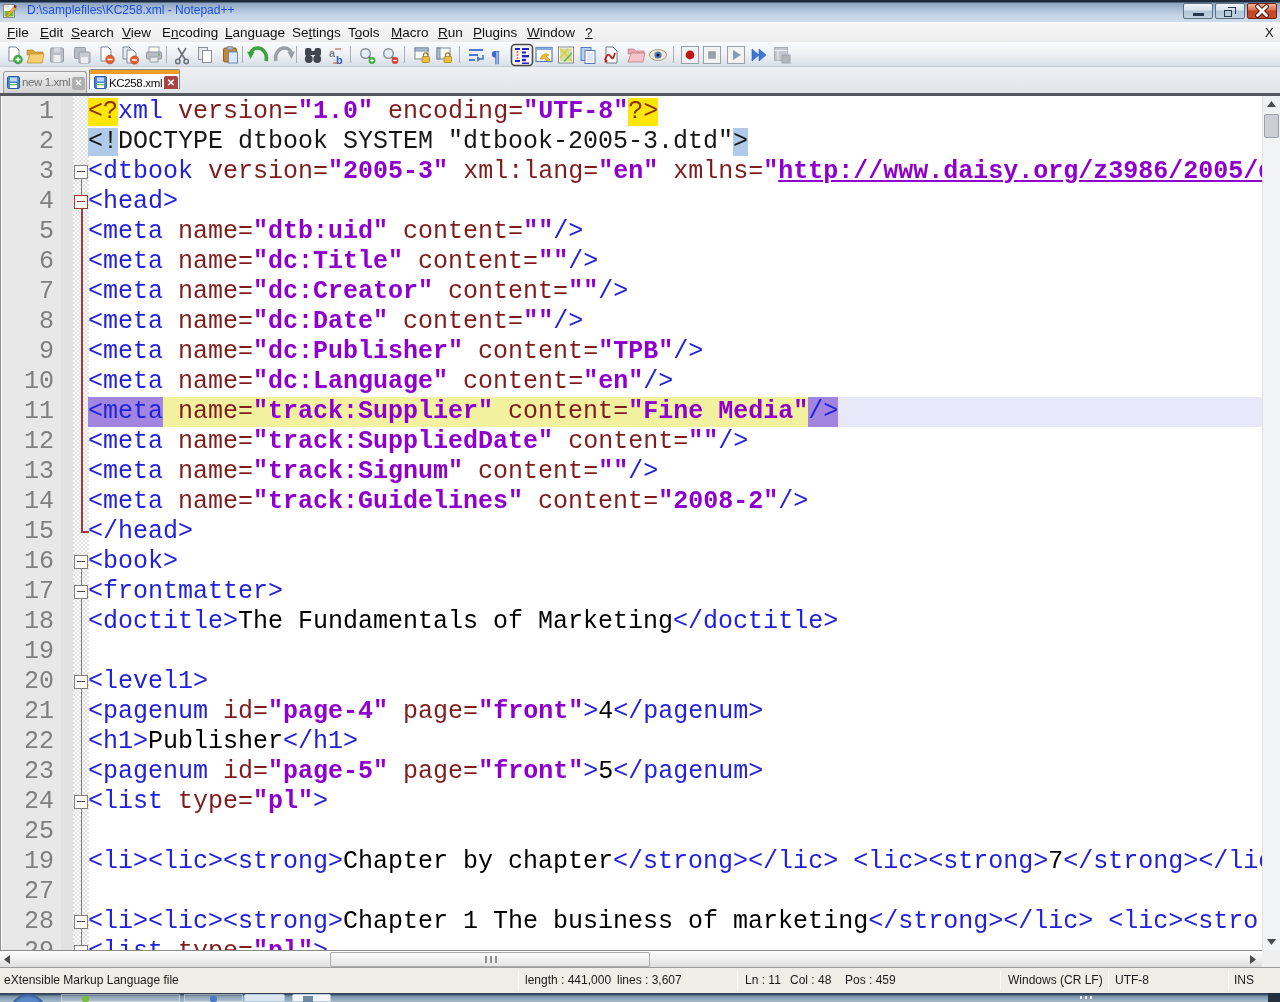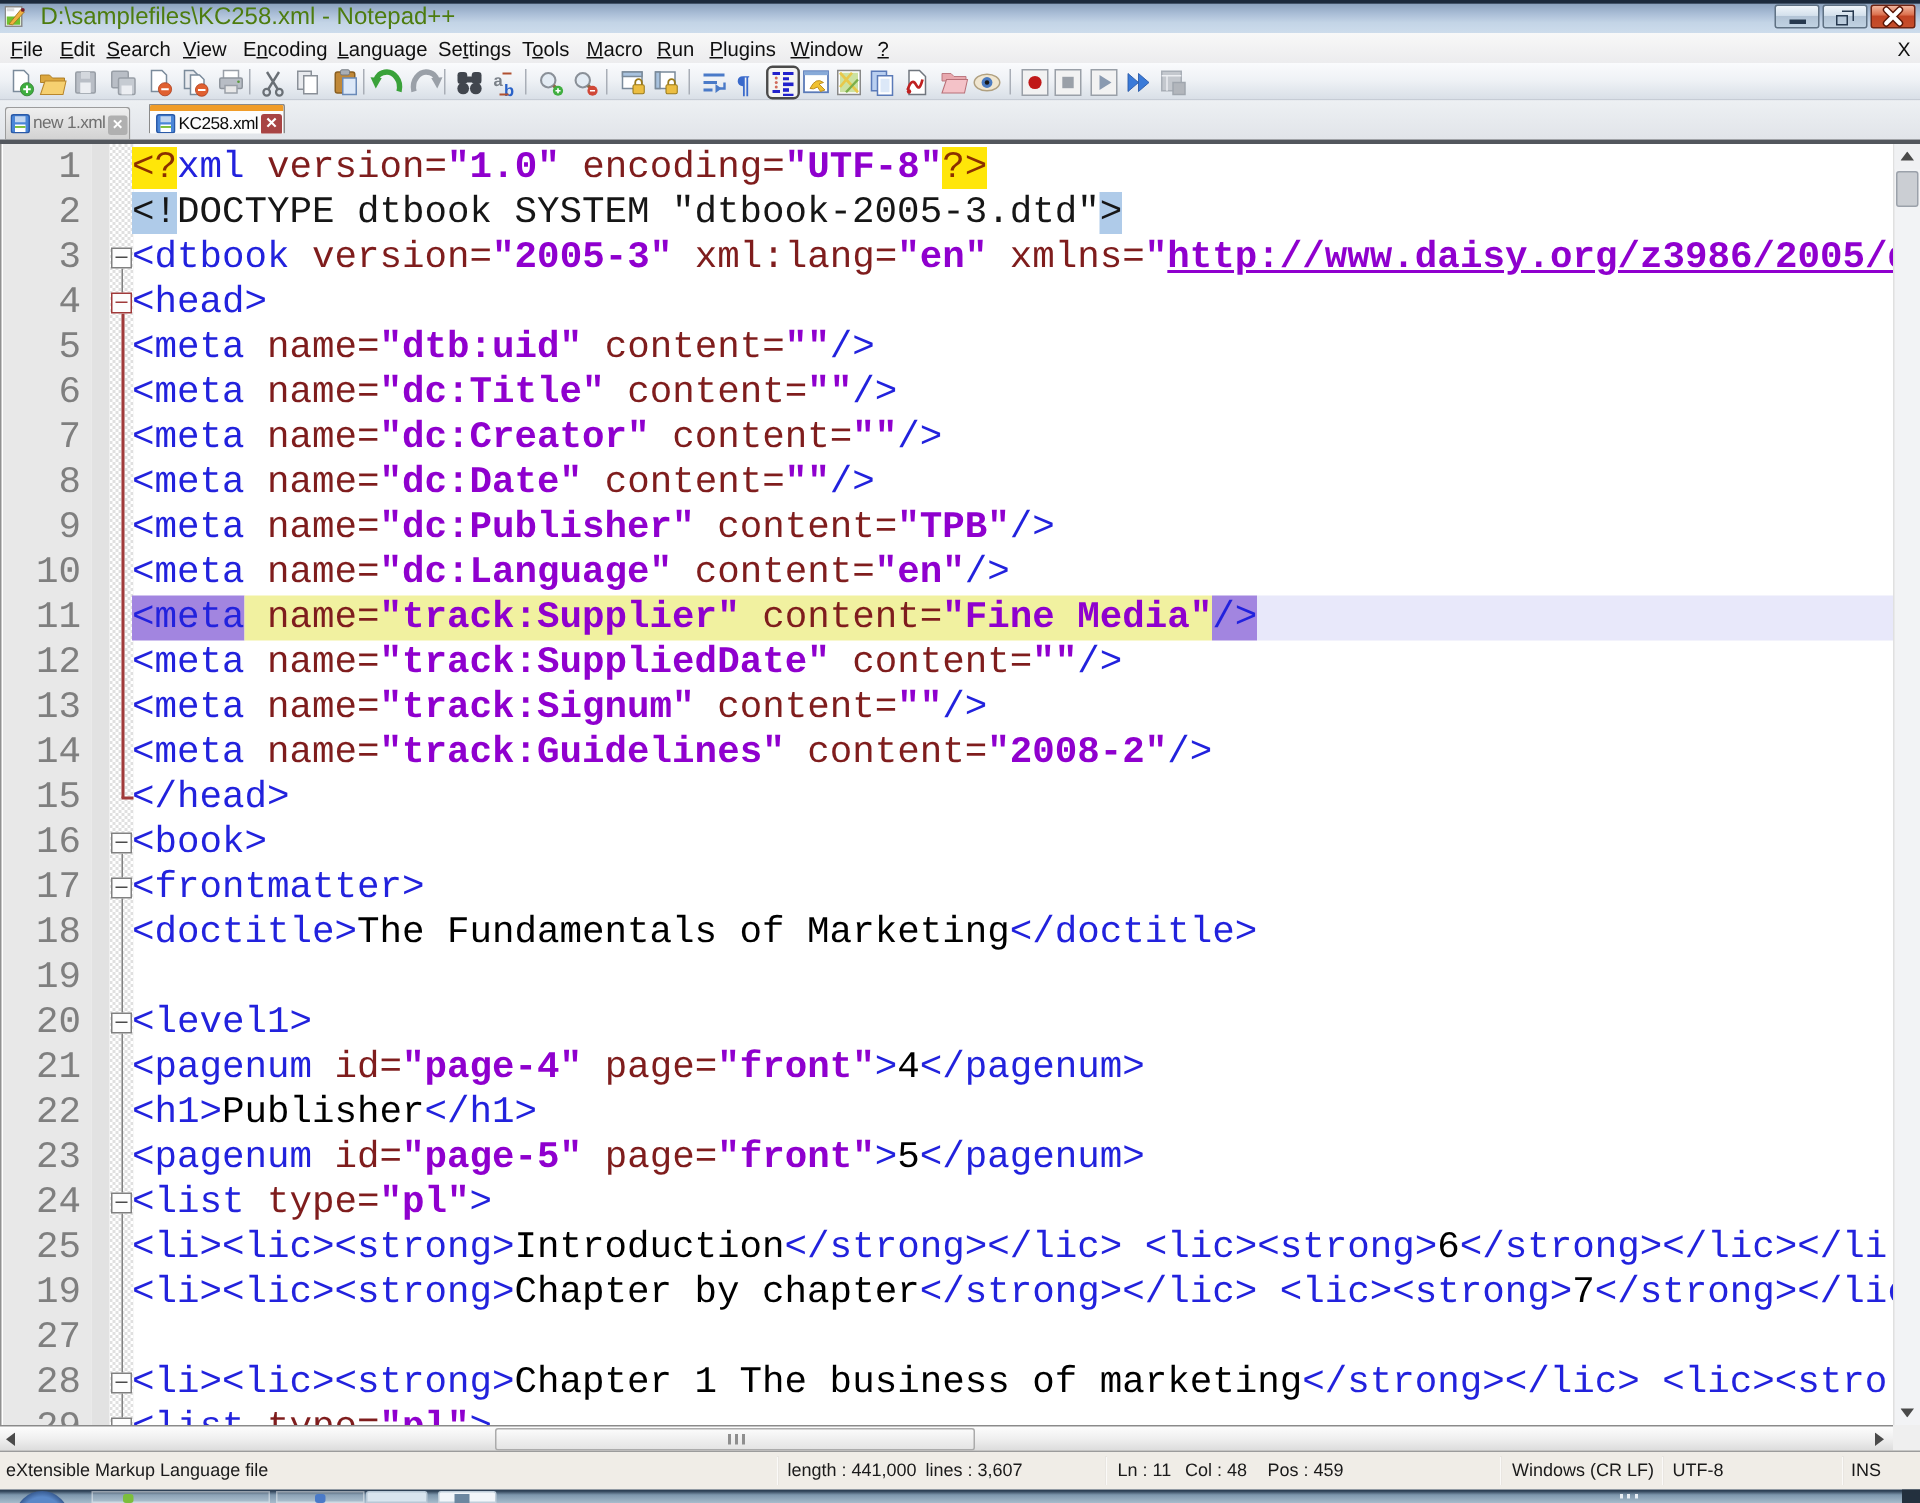--- a/index.html
+++ b/index.html
@@ -1,32 +1,32 @@
 <!DOCTYPE html>
 <html><head><meta charset="utf-8"><style>
 html,body{margin:0;padding:0}
 #app{position:relative;width:1280px;height:1002px;overflow:hidden;background:#fff;font-family:"Liberation Sans",sans-serif}
 #app *{box-sizing:border-box}
 .abs{position:absolute}
 
 #title{left:0;top:0;width:1280px;height:22px;background:linear-gradient(180deg,#1c2a3c 0,#1c2a3c 2px,#8ea4bf 3px,#a9bdd6 9px,#c3d4e6 15px,#cddcec 22px)}
-#titletext{left:27px;top:3px;font-size:16px;color:#4d7c0f}
+#titletext{left:27px;top:3px;font-size:12px;color:#1d4ed8}
 .wbtn{top:3px;height:16px;border-radius:2px;border:1px solid #5f7183}
 #btnmin,#btnres{background:linear-gradient(180deg,#f0f6fb 0,#d4e0ec 45%,#b3c4d6 50%,#c0d2e2 100%)}
 #btnmin{left:1183px;width:30px}#btnres{left:1215px;width:30px}
 #btnclose{left:1247px;width:30px;background:linear-gradient(180deg,#f0b49c 0,#dd7452 40%,#c24424 50%,#c64f2c 100%);border-color:#6e2413}
 
 #menubar{left:0;top:22px;width:1280px;height:20px;background:linear-gradient(180deg,#f8f8f8,#ececee)}
 .mi{position:absolute;top:3px;font-size:13.5px;color:#101010}
 
 #toolbar{left:0;top:42px;width:1280px;height:25px;background:linear-gradient(180deg,#fafbfd 0,#eef1f5 50%,#dde3ea 90%,#d9dfe7 100%);border-bottom:1px solid #c6ccd5}
 
 #tabbar{left:0;top:67px;width:1280px;height:26px;background:linear-gradient(180deg,#edf0f3,#e1e4e9)}
 #tab1{left:3px;top:4px;width:84px;height:22px;background:linear-gradient(180deg,#efefef,#d2d2d2);border:1px solid #9c9c9c;border-bottom:none;border-radius:3px 3px 0 0}
-#tab2{left:99px;top:2px;width:91px;height:20px;background:#fcfcfc;border:1px solid #8a8a8a;border-bottom:none;border-radius:2px 2px 0 0;overflow:hidden}
+#tab2{left:89px;top:2px;width:91px;height:20px;background:#fcfcfc;border:1px solid #8a8a8a;border-bottom:none;border-radius:2px 2px 0 0;overflow:hidden}
 .tabx{position:absolute;border-radius:2px;color:#fff;text-align:center}
 #edgetop{left:0;top:93px;width:1280px;height:3px;background:#53575d}
 
 #ed{left:0;top:96px;width:1262px;height:854px;background:#fff;overflow:hidden;border-left:1px solid #909090}
 #mnum{left:1px;top:0;width:59px;height:854px;background:#e8e8e8}
 #mbook{left:60px;top:0;width:12px;height:854px;background:#e2e2e2}
 #mfold{left:72px;top:0;width:16px;height:854px;background:repeating-conic-gradient(#e0e0e0 0 25%,#fff 0 50%);background-size:4px 4px}
 .ln{position:absolute;left:0;width:53px;text-align:right;font:25px/30px "Liberation Mono",monospace;color:#7f7f7f}
 .row{position:absolute;left:87px;height:30px;font:25px/30px "Liberation Mono",monospace;white-space:pre;color:#161616}
 .t{color:#2222dd}
@@ -361,21 +361,20 @@
 <div class="row" style="top:571px"><span class="t">&lt;level1&gt;</span></div>
 <div class="ln" style="top:601px">21</div>
 <div class="row" style="top:601px"><span class="t">&lt;pagenum</span> <span class="a">id=</span><span class="v">"page-4"</span> <span class="a">page=</span><span class="v">"front"</span><span class="t">&gt;</span><span class="b">4</span><span class="t">&lt;/pagenum&gt;</span></div>
 <div class="ln" style="top:631px">22</div>
 <div class="row" style="top:631px"><span class="t">&lt;h1&gt;</span><span class="b">Publisher</span><span class="t">&lt;/h1&gt;</span></div>
 <div class="ln" style="top:661px">23</div>
 <div class="row" style="top:661px"><span class="t">&lt;pagenum</span> <span class="a">id=</span><span class="v">"page-5"</span> <span class="a">page=</span><span class="v">"front"</span><span class="t">&gt;</span><span class="b">5</span><span class="t">&lt;/pagenum&gt;</span></div>
 <div class="ln" style="top:691px">24</div>
 <div class="row" style="top:691px"><span class="t">&lt;list</span> <span class="a">type=</span><span class="v">"pl"</span><span class="t">&gt;</span></div>
 <div class="ln" style="top:721px">25</div>
-<div class="row" style="top:721px"><span class="t">&lt;li&gt;&lt;lic&gt;&lt;strong&gt;</span><span class="b">Introduction</span><span class="t">&lt;/strong&gt;&lt;/lic&gt;</span> <span class="t">&lt;lic&gt;&lt;strong&gt;</span><span class="b">6</span><span class="t">&lt;/strong&gt;&lt;/lic&gt;&lt;/li</span></div>
 <div class="ln" style="top:751px">19</div>
 <div class="row" style="top:751px"><span class="t">&lt;li&gt;&lt;lic&gt;&lt;strong&gt;</span><span class="b">Chapter by chapter</span><span class="t">&lt;/strong&gt;&lt;/lic&gt;</span> <span class="t">&lt;lic&gt;&lt;strong&gt;</span><span class="b">7</span><span class="t">&lt;/strong&gt;&lt;/lic&gt;&lt;/li</span></div>
 <div class="ln" style="top:781px">27</div>
 <div class="ln" style="top:811px">28</div>
 <div class="row" style="top:811px"><span class="t">&lt;li&gt;&lt;lic&gt;&lt;strong&gt;</span><span class="b">Chapter 1 The business of marketing</span><span class="t">&lt;/strong&gt;&lt;/lic&gt;</span> <span class="t">&lt;lic&gt;&lt;stro</span></div>
 <div class="ln" style="top:841px">29</div>
 <div class="row" style="top:841px"><span class="t">&lt;list</span> <span class="a">type=</span><span class="v">"pl"</span><span class="t">&gt;</span></div>
 </div>
 <div class="abs" id="vsb">
   <div class="abs" style="left:0;top:0;width:17px;height:17px;background:#f0f1f3"></div>

